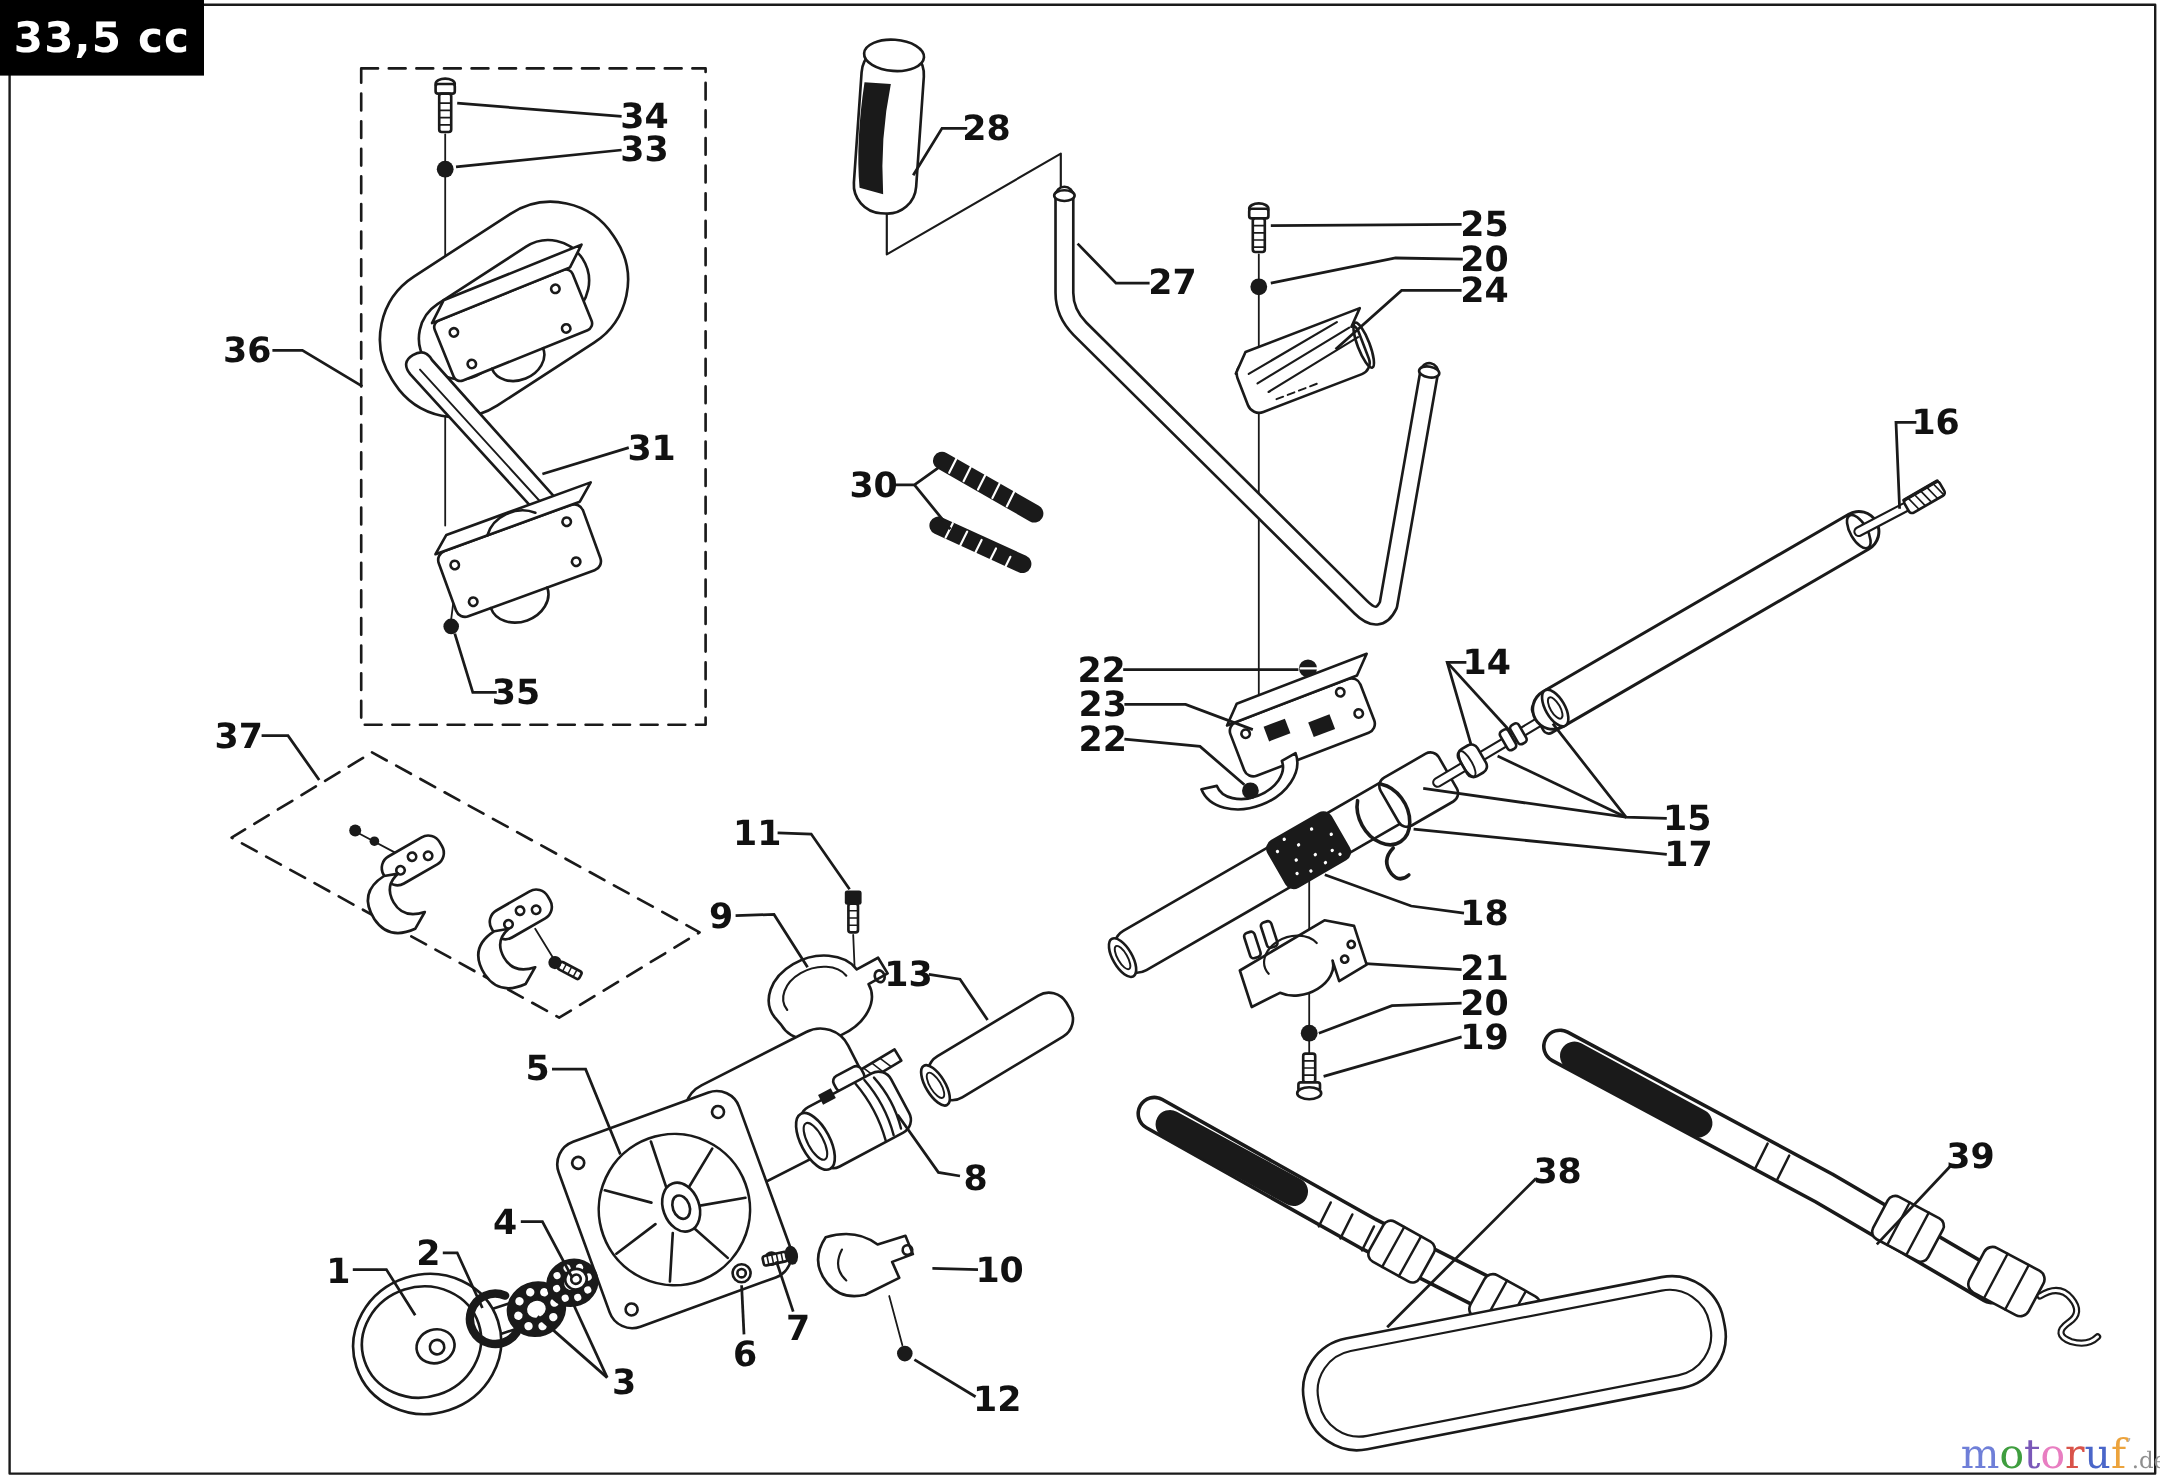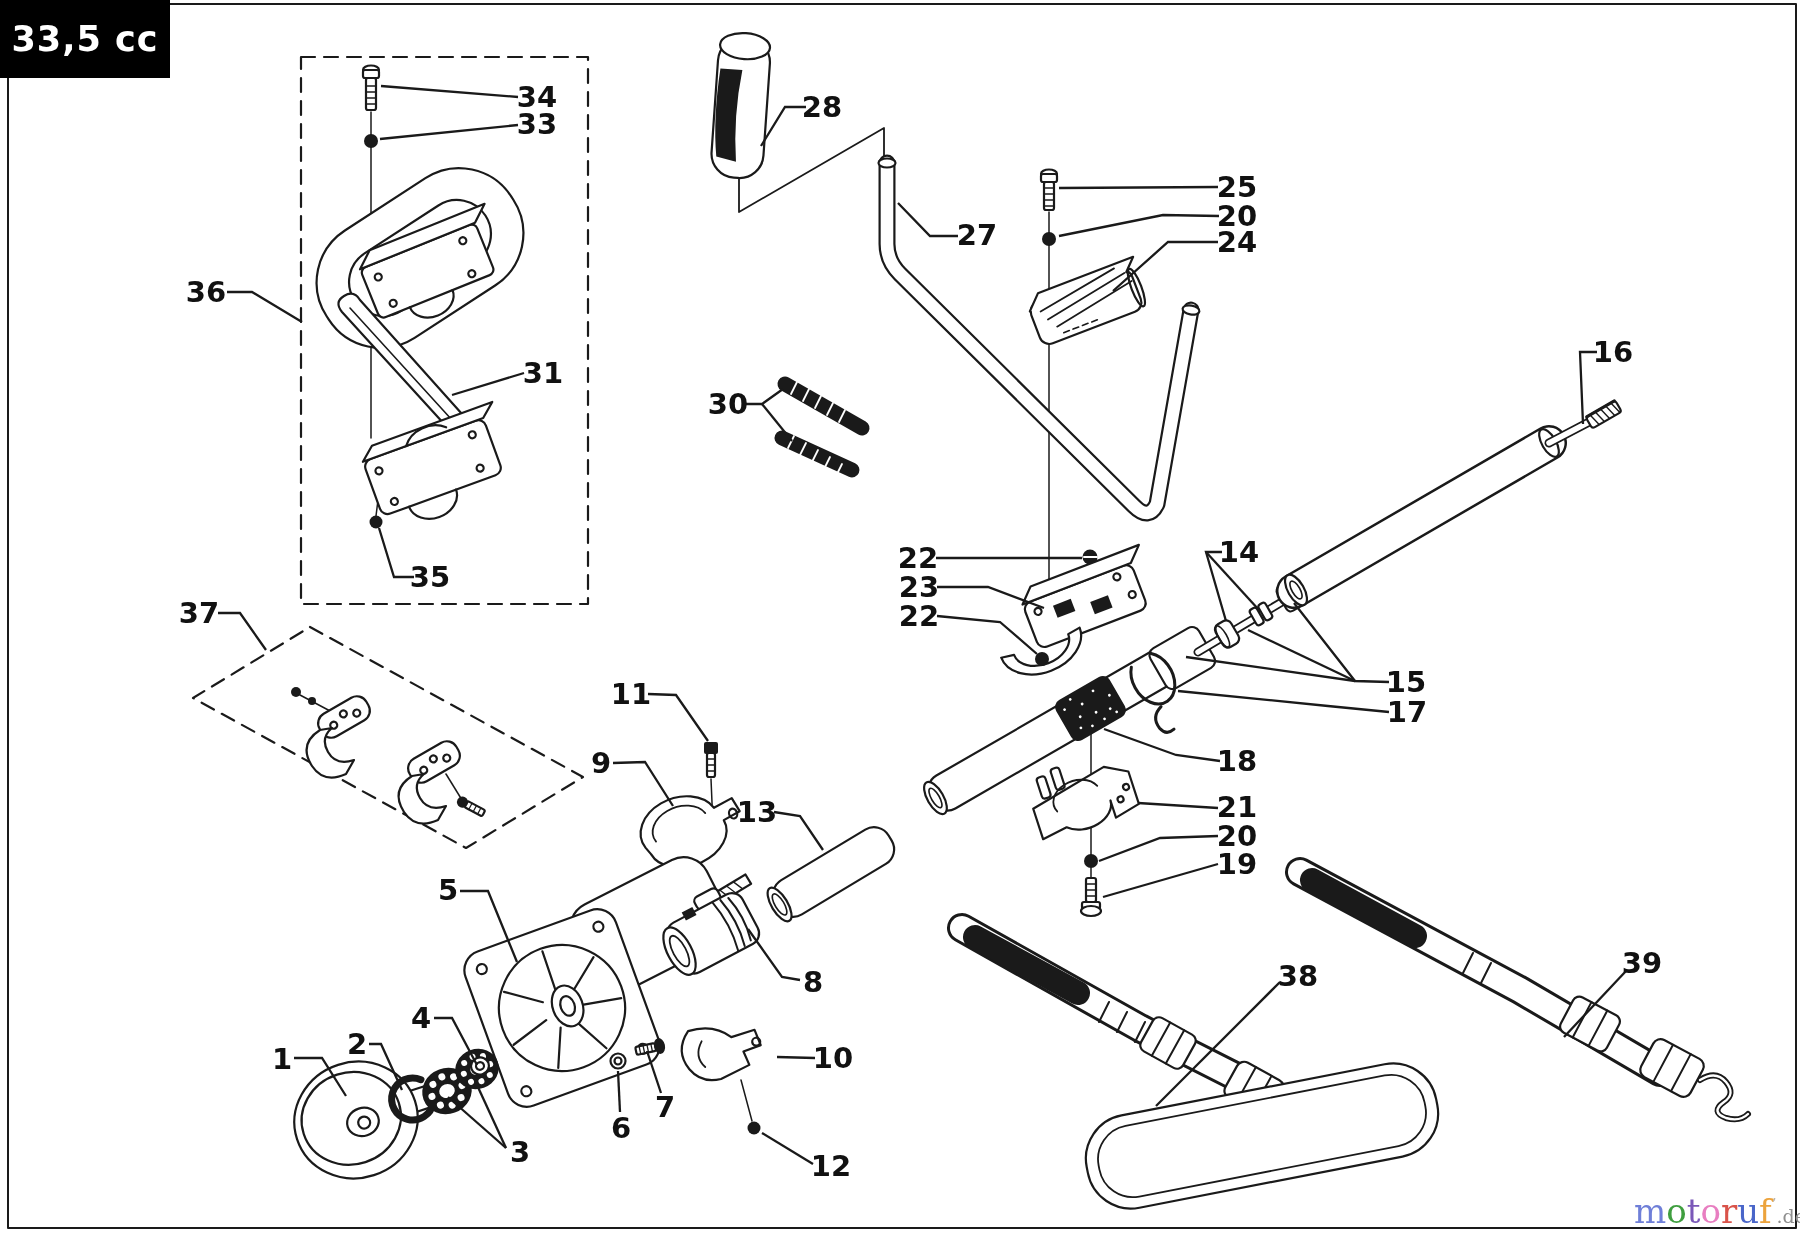--- a/index.html
+++ b/index.html
@@ -1,19 +1,19 @@
 <!DOCTYPE html>
 <html><head>
 <meta charset="utf-8">
 <style>
   html,body{margin:0;padding:0;background:#fff;}
   #page{position:relative;width:1800px;height:1233px;background:#fff;overflow:hidden;
         font-family:"DejaVu Sans",sans-serif;}
   #diagram-svg{position:absolute;left:0;top:0;width:1800px;height:1233px;}
-  #title-block{position:absolute;left:0;top:0;width:170px;height:78px;background:#000;color:#fff;
+  #title-block{position:absolute;left:0;top:0;width:170px;height:63px;background:#000;color:#fff;
         display:flex;align-items:center;justify-content:center;
         font:bold 35px "DejaVu Sans",sans-serif;letter-spacing:1px;}
   #brand{position:absolute;left:1634px;top:1182px;width:160px;height:44px;
         font-family:"DejaVu Serif",serif;font-size:34px;line-height:44px;white-space:nowrap;}
   #brand .tick{font-size:15px;vertical-align:14px;}
   #brand .suffix{font-size:19px;}
   #callout-layer polyline{fill:none;stroke:#1a1a1a;stroke-width:2.3px;}
   #callout-layer text{font:bold 29px "DejaVu Sans",sans-serif;fill:#111;text-anchor:middle;}
 </style>
 </head>

